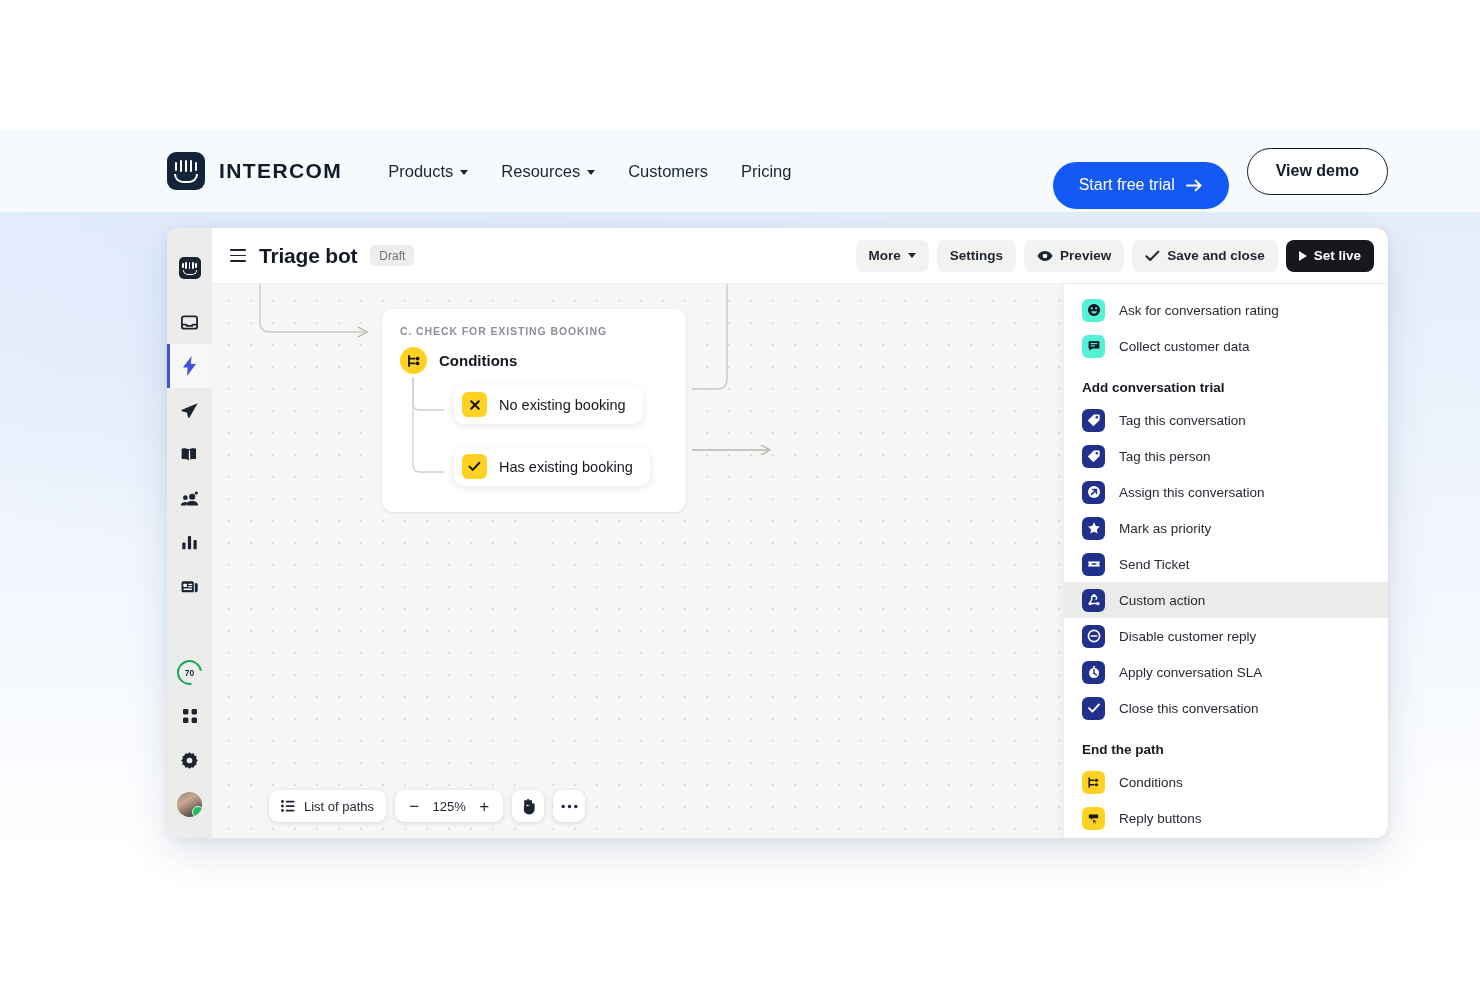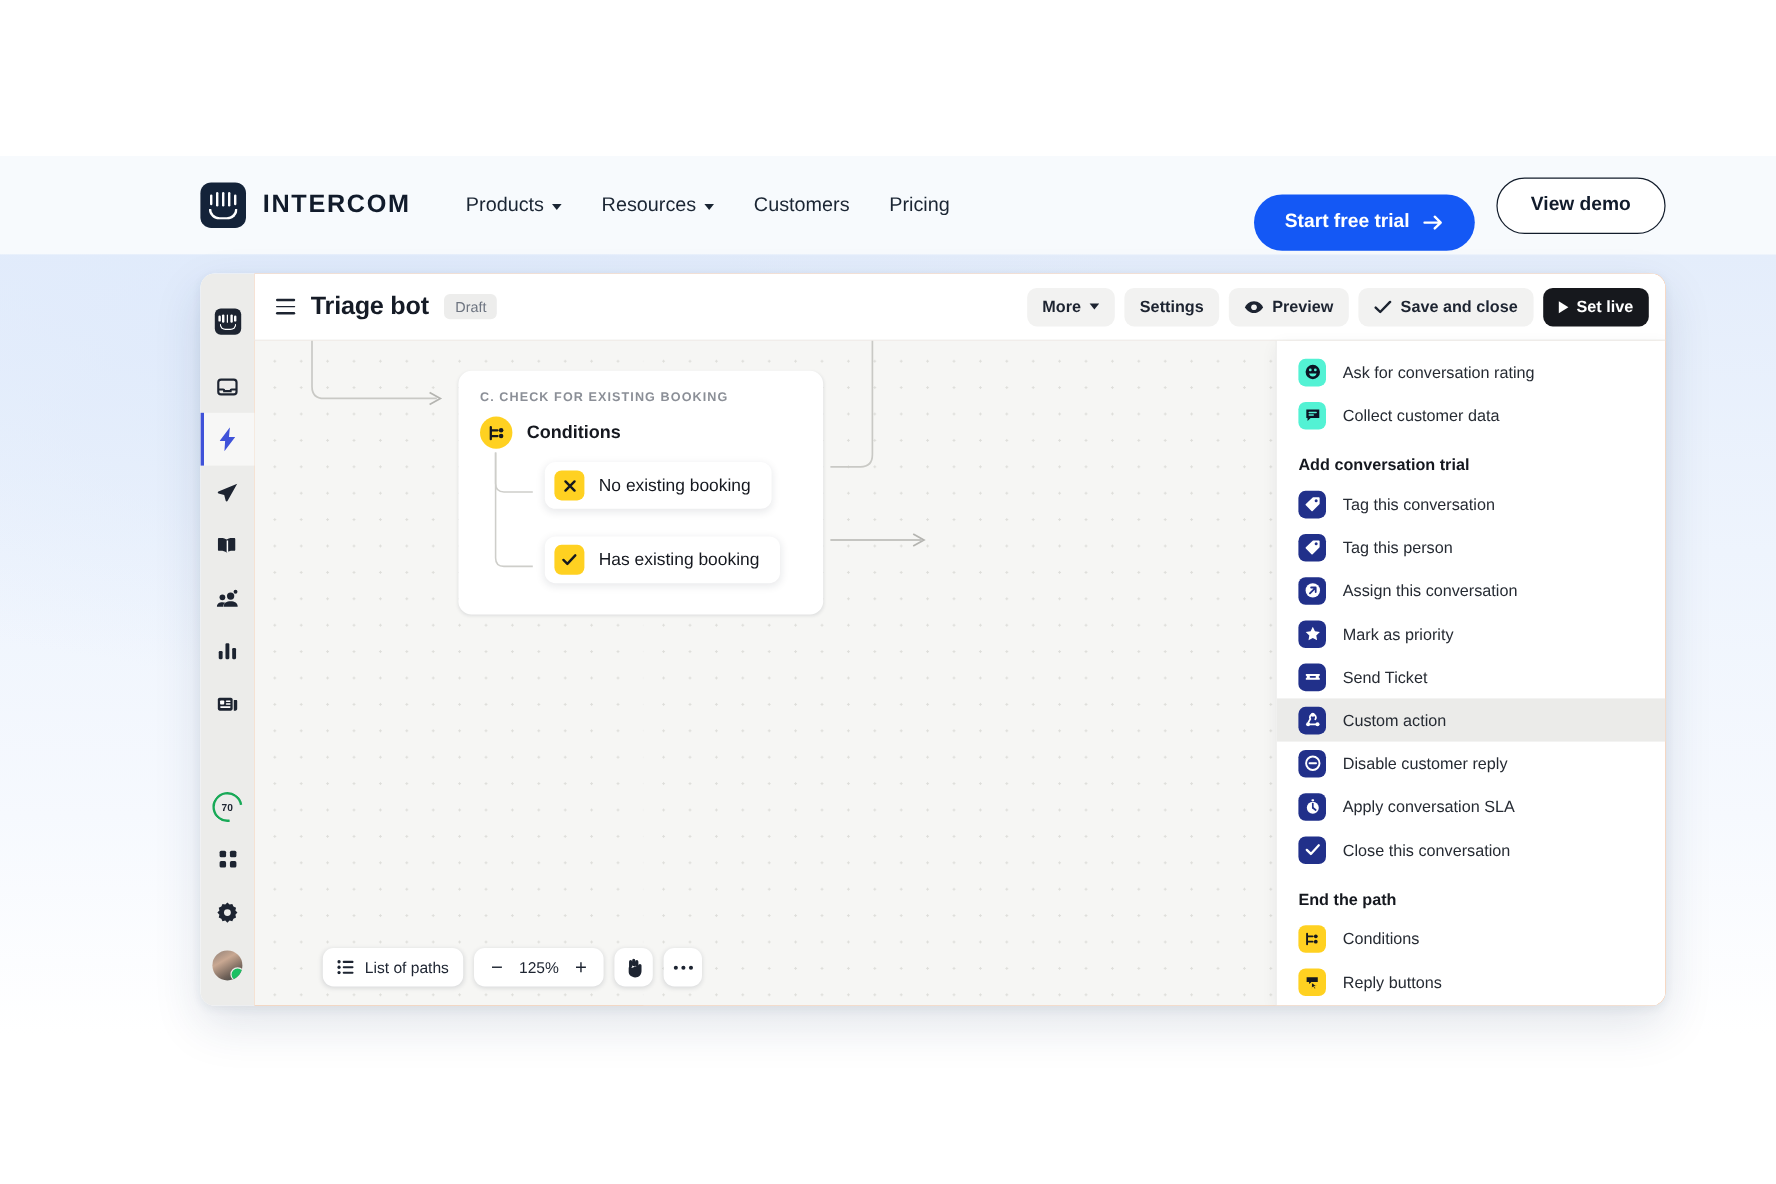--- a/index.html
+++ b/index.html
@@ -41,21 +41,21 @@
 
   #nav-links { display:flex; align-items:center; gap:33px; margin-left:46px; }
   .nav-link {
     font-size:16.5px; color:#1a2533; display:flex; align-items:center; gap:7px;
     cursor:pointer; white-space:nowrap;
   }
   .chev { width:0; height:0; border-left:4.5px solid transparent; border-right:4.5px solid transparent; border-top:5.5px solid #1a2533; margin-top:2px; }
 
   #nav-cta { margin-left:auto; margin-right:92px; display:flex; align-items:center; gap:18px; }
   .btn-primary {
-    background:#1458f5; color:#fff; font-size:16px; font-weight:bold;
+    background:#1458f5; color:#fff; font-size:16px; font-weight:normal;
     padding:0 26px; height:47px; border-radius:26px; border:none;
     display:flex; align-items:center; gap:11px; cursor:pointer; white-space:nowrap;margin-top:28px;
   }
   .btn-outline {
     background:#fff; color:#111b2b; font-size:16px; font-weight:bold;
     padding:0 28px; height:47px; border-radius:26px; border:1.6px solid #121c2b;
     display:flex; align-items:center; cursor:pointer; white-space:nowrap;
   }
 
   

